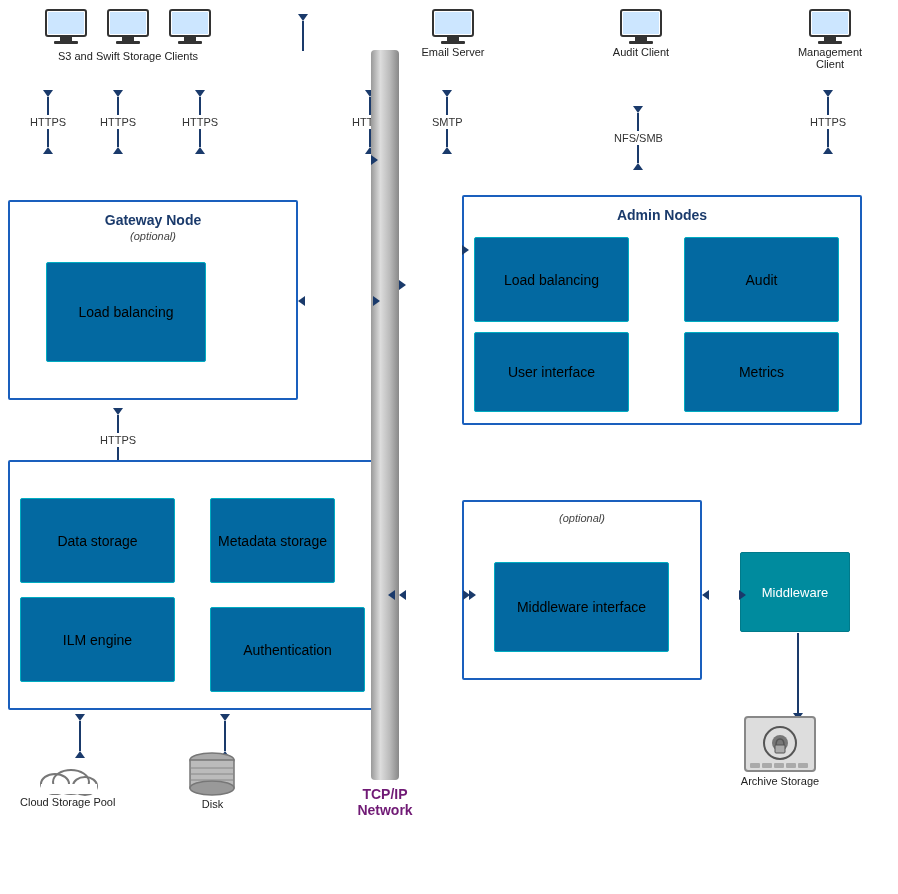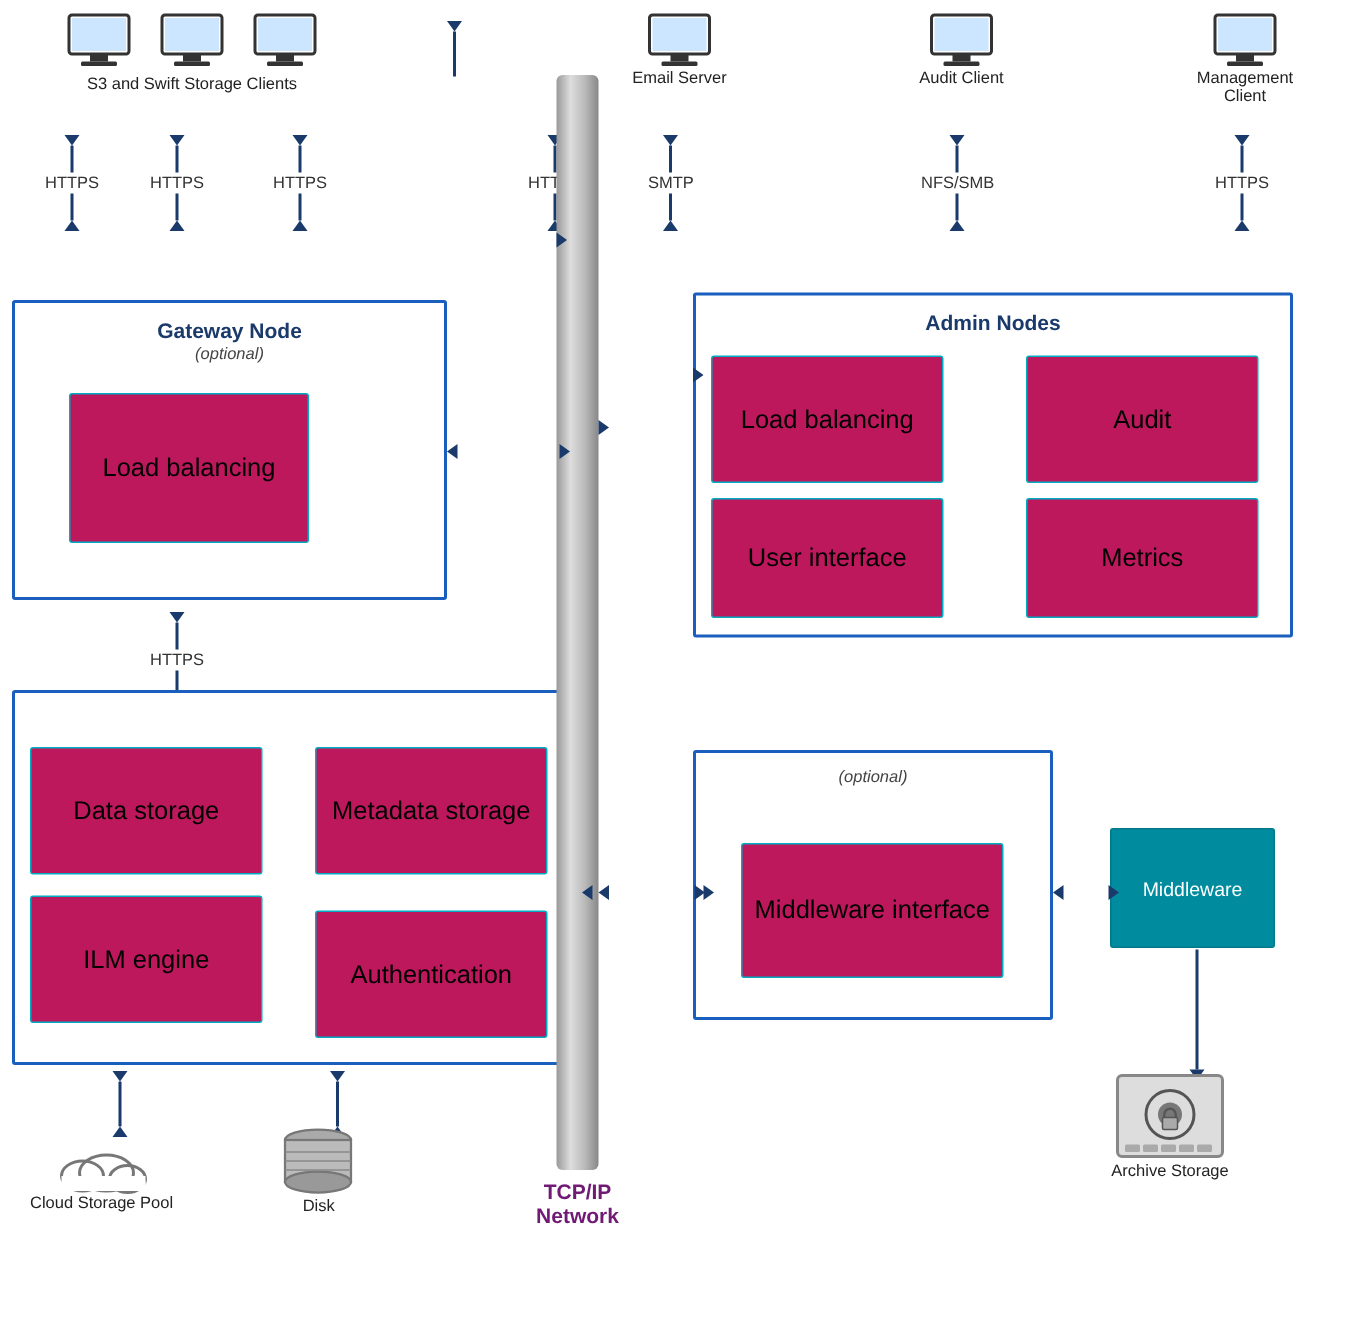--- a/index.html
+++ b/index.html
@@ -72,27 +72,27 @@
     .node-subtitle {
       font-size: 11px;
       color: #444;
       text-align: center;
       font-style: italic;
       margin-bottom: 6px;
     }
 
     
     .teal-box {
-      background: #be185d;
+      background: #0369a1;
       border: 1px solid #00acc1;
       border-radius: 2px;
       display: flex;
       align-items: center;
       justify-content: center;
-      font-size: 17px;
+      font-size: 14px;
       color: #000;
       text-align: center;
       position: absolute;
     }
     .teal-box-dark {
       background: #008b9e;
       border: 1px solid #007a8a;
       border-radius: 2px;
       display: flex;
       align-items: center;
@@ -255,21 +255,21 @@
   <div class="proto-label" style="left:432px; top:90px;">
     <div class="arrow-both">
       <div class="arrow-v arrow-down"></div>
       <div class="arrow-line" style="height:18px;"></div>
       <span style="font-size:11px; margin:1px 0;">SMTP</span>
       <div class="arrow-line" style="height:18px;"></div>
       <div class="arrow-v arrow-up"></div>
     </div>
   </div>
 
-  <div class="proto-label" style="left:614px; top:90px;">
+  <div class="proto-label" style="left:614px; top:106px;">
     <div class="arrow-both">
       <div class="arrow-v arrow-down"></div>
       <div class="arrow-line" style="height:18px;"></div>
       <span style="font-size:11px; margin:1px 0;">NFS/SMB</span>
       <div class="arrow-line" style="height:18px;"></div>
       <div class="arrow-v arrow-up"></div>
     </div>
   </div>
 
   <div class="proto-label" style="left:810px; top:90px;">
@@ -321,21 +321,21 @@
       <span>Metrics</span>
     </div>
   </div>
 
   <div class="node-box" style="left:8px; top:460px; width:380px; height:250px; padding:10px;">
 
     <div class="teal-box" style="left:10px; top:36px; width:155px; height:85px;">
       <span>Data storage</span>
     </div>
 
-    <div class="teal-box" style="left:200px; top:36px; width:155px; height:85px;">
+    <div class="teal-box" style="left:200px; top:36px; width:125px; height:85px;">
       <span>Metadata
 storage</span>
     </div>
 
     <div class="teal-box" style="left:10px; top:135px; width:155px; height:85px;">
       <span>ILM engine</span>
     </div>
 
     <div class="teal-box" style="left:200px; top:135px; width:155px; height:85px;margin-top:10px;">
       <span>Authentication</span>

